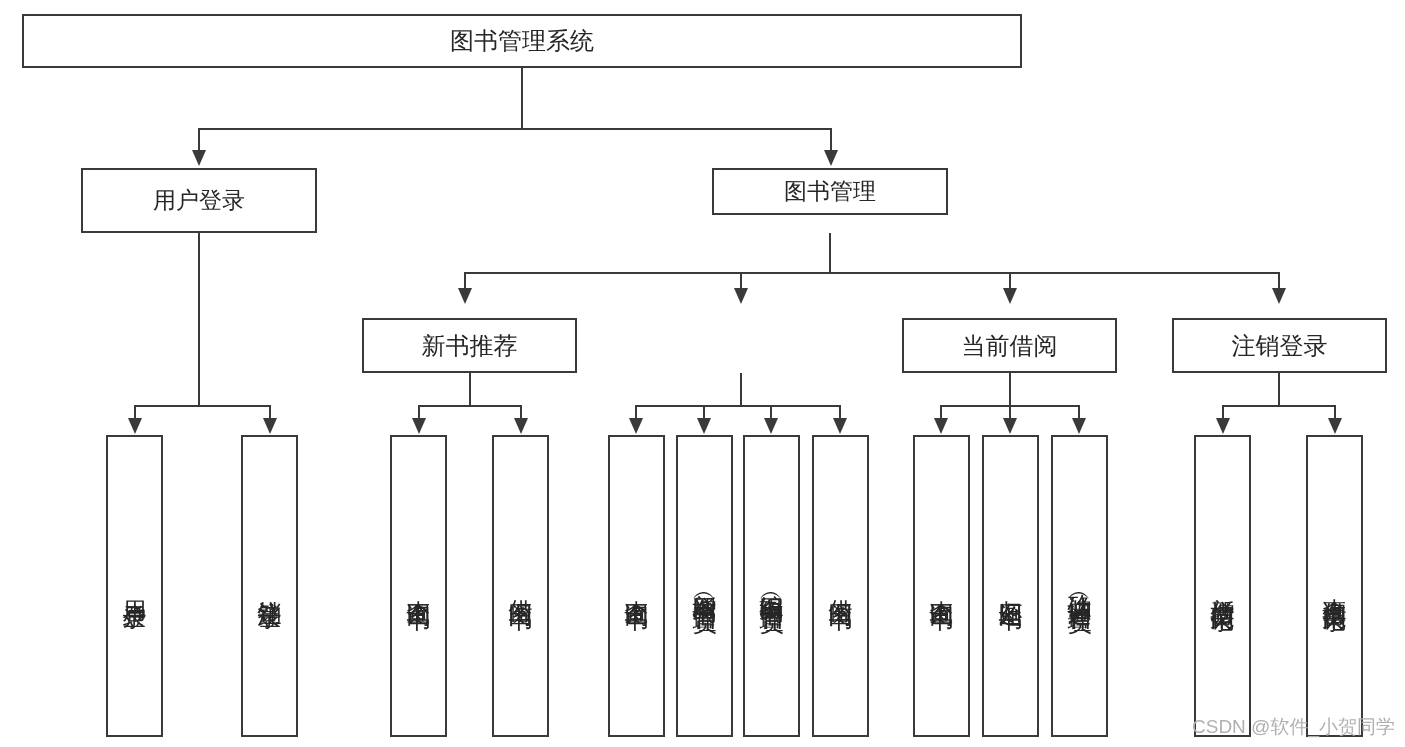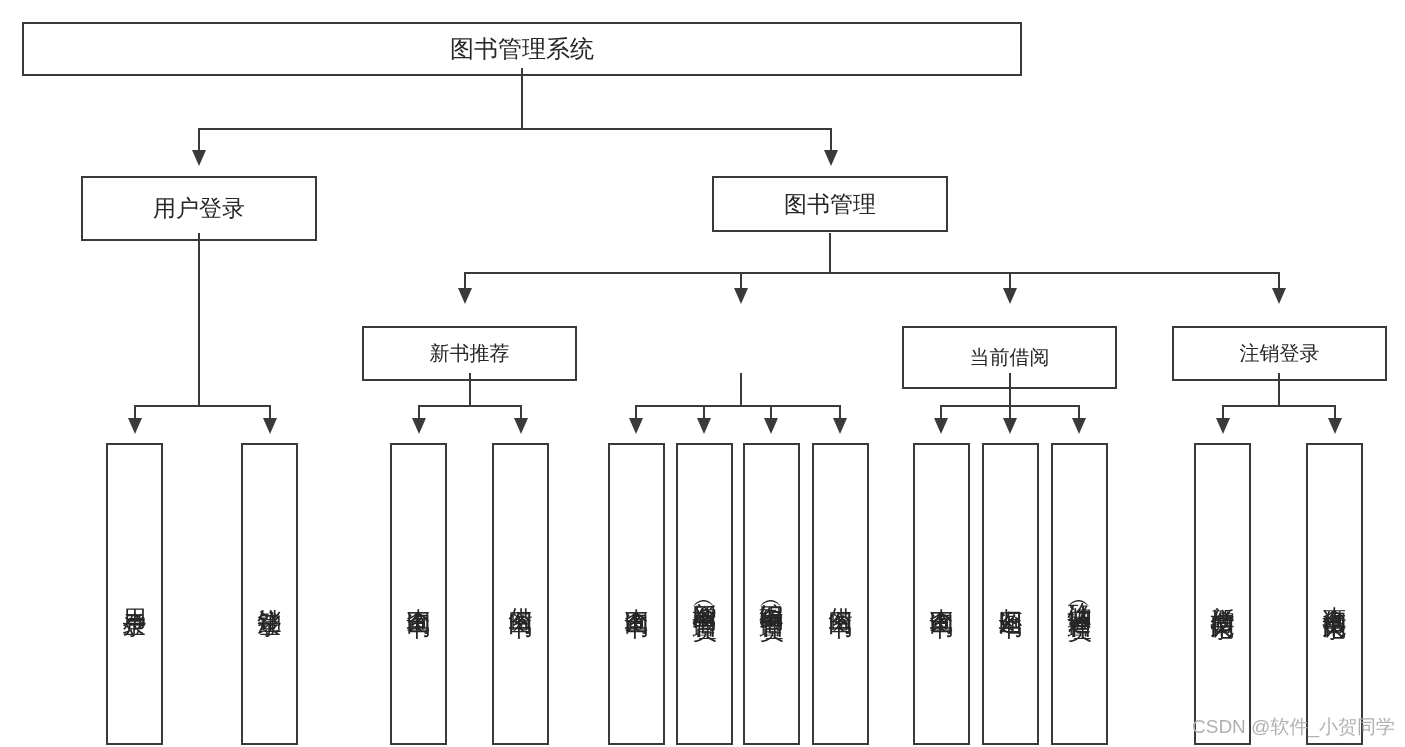--- a/index.html
+++ b/index.html
@@ -20,25 +20,24 @@
   
   .node {
     position: absolute;
     box-sizing: border-box;
     border: 2px solid #3a3a3a;
     background: #ffffff;
     display: flex;
     align-items: center;
     justify-content: center;
     color: #262626;
-    margin-top: 8px;
   }
   .node.root  { font-size: 24px; }
   .node.lvl2  { font-size: 23px; }
-  .node.lvl3  { font-size: 20px; }
+  .node.lvl3  { font-size: 24px; }
   .node.leaf  { font-size: 24px; }
 
   .node .label {
     display: block;
     white-space: pre;
     line-height: 1.05;
   }
   
   .node.leaf .label {
     writing-mode: vertical-rl;
@@ -92,21 +91,21 @@
   <div class="vline" style="left:198px; top:128px; width:2px; height:23px;"></div>
   <div class="arrow" style="left:192px; top:150px;"></div>
 
   <div class="vline" style="left:830px; top:128px; width:2px; height:23px;"></div>
   <div class="arrow" style="left:824px; top:150px;"></div>
 
   <div class="node lvl2" style="left:81px; top:168px; width:236px; height:65px;">
     <span class="label">用户登录</span>
   </div>
 
-  <div class="node lvl2" style="left:712px; top:168px; width:236px; height:56px;">
+  <div class="node lvl2" style="left:712px; top:168px; width:236px; height:47px;">
     <span class="label">图书管理</span>
   </div>
 
   <div class="vline" style="left:198px; top:233px; width:2px; height:173px;"></div>
   <div class="hline" style="left:134px; top:405px; width:137px; height:2px;"></div>
   <div class="vline" style="left:134px; top:405px; width:2px; height:14px;"></div>
   <div class="arrow" style="left:128px; top:418px;"></div>
   <div class="vline" style="left:269px; top:405px; width:2px; height:14px;"></div>
   <div class="arrow" style="left:263px; top:418px;"></div>
 
@@ -121,21 +120,21 @@
 
   <div class="vline" style="left:1009px; top:272px; width:2px; height:17px;"></div>
   <div class="arrow" style="left:1003px; top:288px;"></div>
 
   <div class="vline" style="left:1278px; top:272px; width:2px; height:17px;"></div>
   <div class="arrow" style="left:1272px; top:288px;"></div>
 
   <div class="node lvl3" style="left:362px; top:318px; width:215px; height:55px;">
     <span class="label">新书推荐</span>
   </div>
-  <div class="node lvl3" style="left:902px; top:318px; width:215px; height:63px;">
+  <div class="node lvl3" style="left:902px; top:318px; width:215px; height:55px;">
     <span class="label">当前借阅</span>
   </div>
   <div class="node lvl3" style="left:1172px; top:318px; width:215px; height:55px;">
     <span class="label">注销登录</span>
   </div>
 
   <div class="vline" style="left:469px; top:373px; width:2px; height:33px;"></div>
   <div class="hline" style="left:418px; top:405px; width:104px; height:2px;"></div>
   <div class="vline" style="left:418px; top:405px; width:2px; height:14px;"></div>
   <div class="arrow" style="left:412px; top:418px;"></div>

